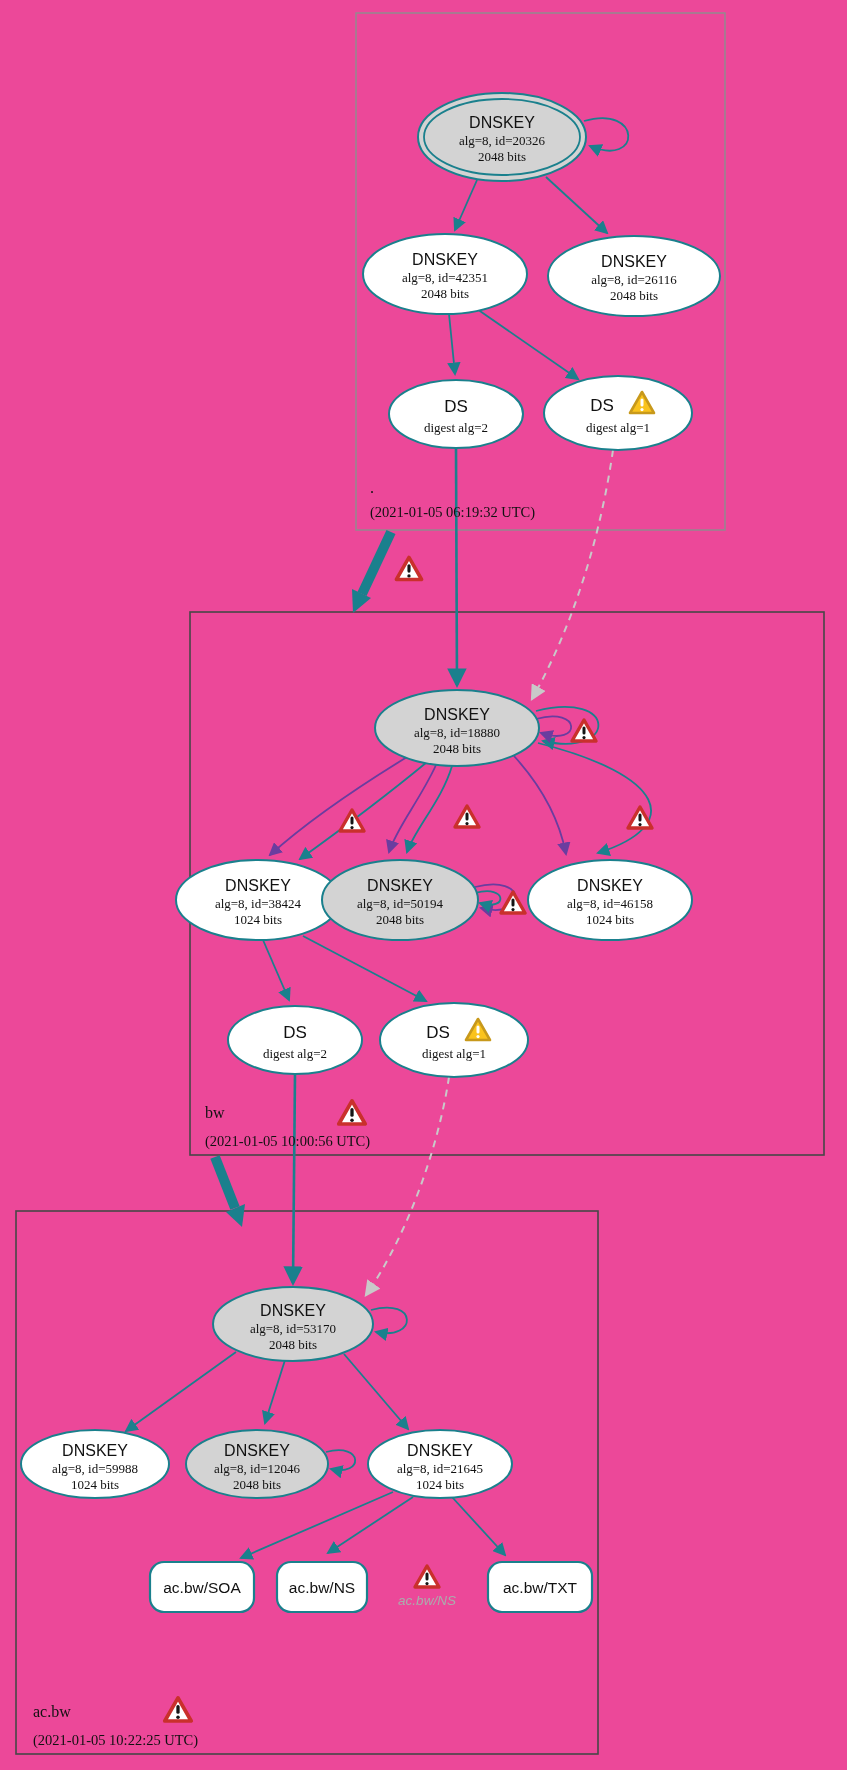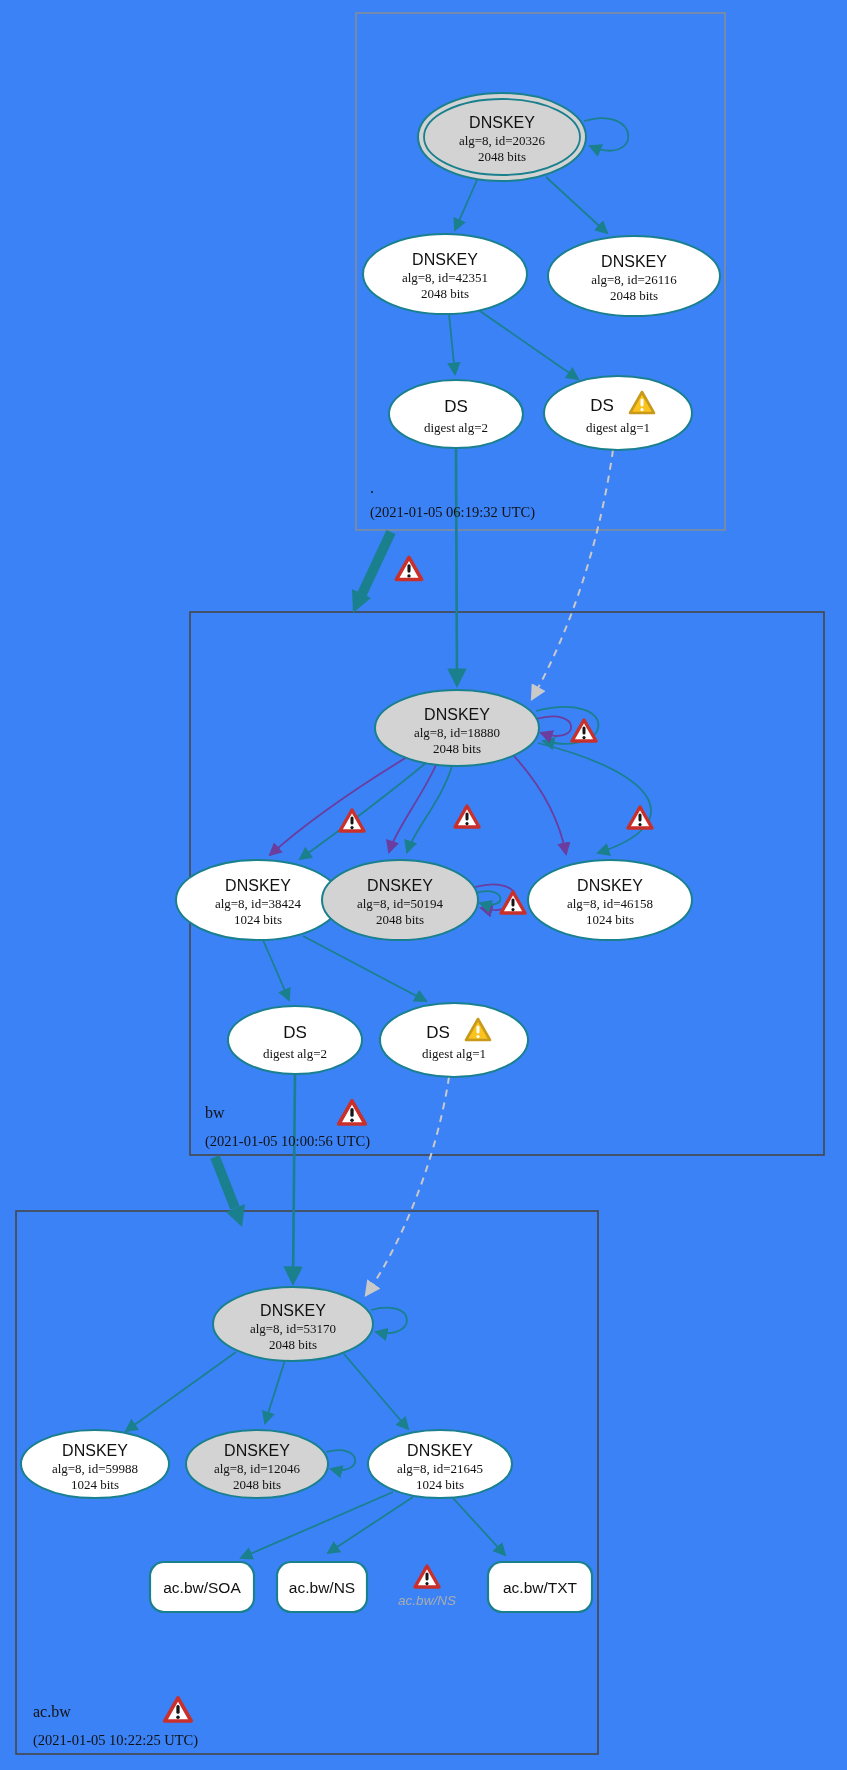--- a/index.html
+++ b/index.html
@@ -1,16 +1,16 @@
 <!DOCTYPE html>
 <html><head>
 <meta charset="utf-8">
 <style>
   html,body{margin:0;padding:0;background:#fff;}
-  #canvas{position:relative;width:847px;height:1770px;background:#3b82f6;overflow:hidden;}
+  #canvas{position:relative;width:847px;height:1770px;background:#ec4899;overflow:hidden;}
   svg{position:absolute;left:0;top:0;}
   text{fill:#111;}
   .t-title{font:16px "Liberation Sans", sans-serif;text-anchor:middle;}
   .t-detail{font:13px "Liberation Serif", serif;text-anchor:middle;}
   .t-ds{font:17px "Liberation Sans", sans-serif;text-anchor:middle;}
   .t-rr{font:15.5px "Liberation Sans", sans-serif;text-anchor:middle;}
   .t-rr-missing{font:italic 13.5px "Liberation Sans", sans-serif;text-anchor:middle;fill:#aaadad;}
   .t-zone{font:16px "Liberation Serif", serif;text-anchor:start;}
   .t-ts{font:14.5px "Liberation Serif", serif;text-anchor:start;}
   .node-ell{stroke:#1a808d;stroke-width:2;fill:#fff;}

